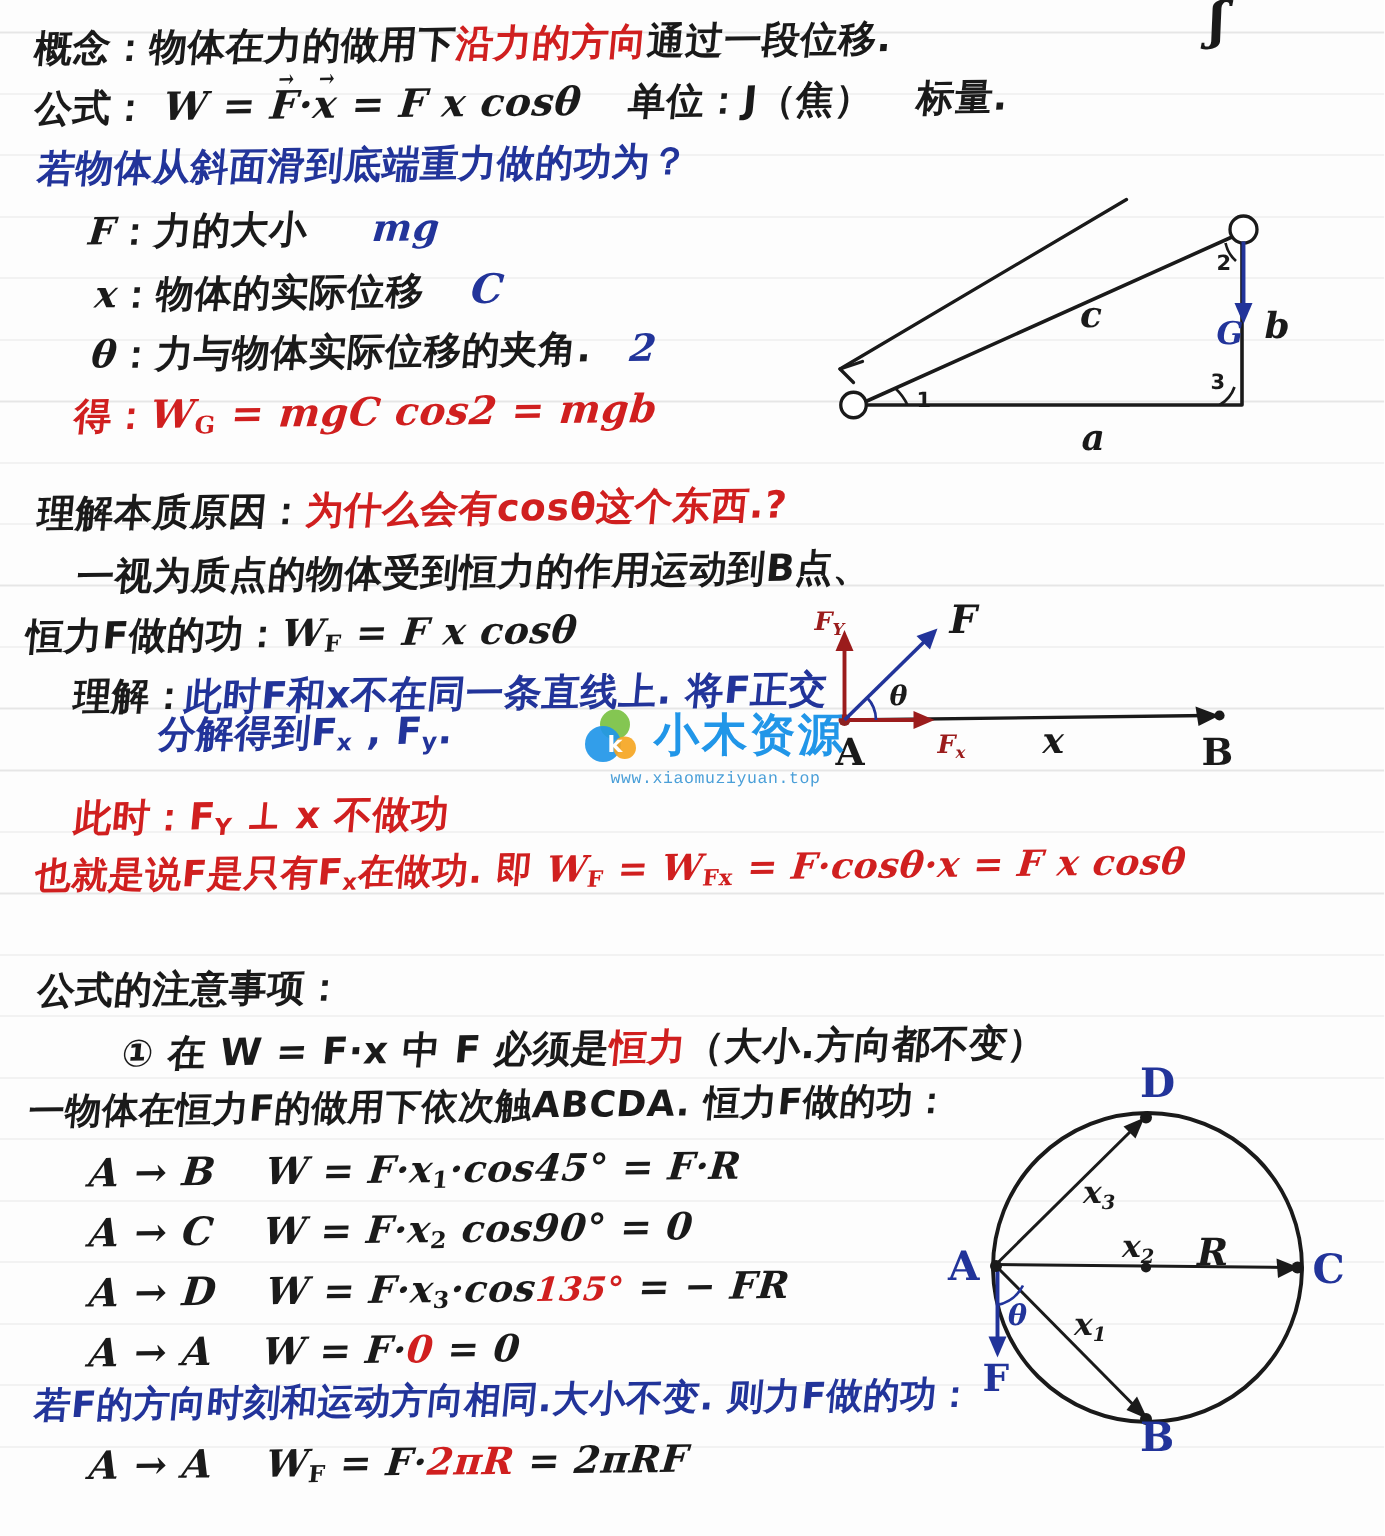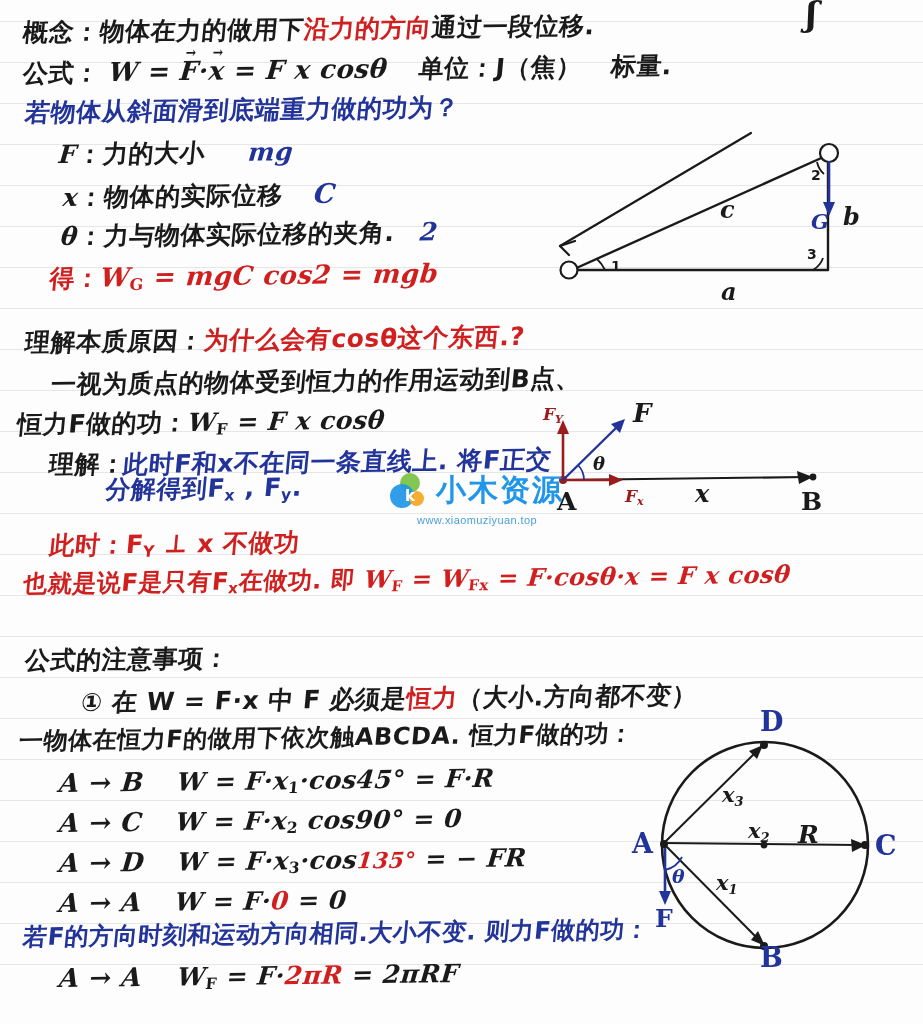--- a/index.html
+++ b/index.html
@@ -81,21 +81,21 @@
   .wm-logo { position: relative; width: 40px; height: 36px; }
   .wm-c { position: absolute; border-radius: 50%; opacity: .92; }
   .wm-text {
     font-family: "DejaVu Sans", sans-serif;
     font-weight: 700;
     font-size: 30px;
     color: #2196e8;
     letter-spacing: 2px;
   }
   .wm-url {
-    font-family: Liberation Sans, sans-serif;
+    font-family: Liberation Mono, monospace;
     font-size: 11px;
     color: #4a9fd8;
     letter-spacing: .4px;
     margin-top: 3px;
   }
   .top-stroke {
     position: absolute;
     left: 806px; top: -6px;
     font-size: 34px;
     color: #1a1a1a;

